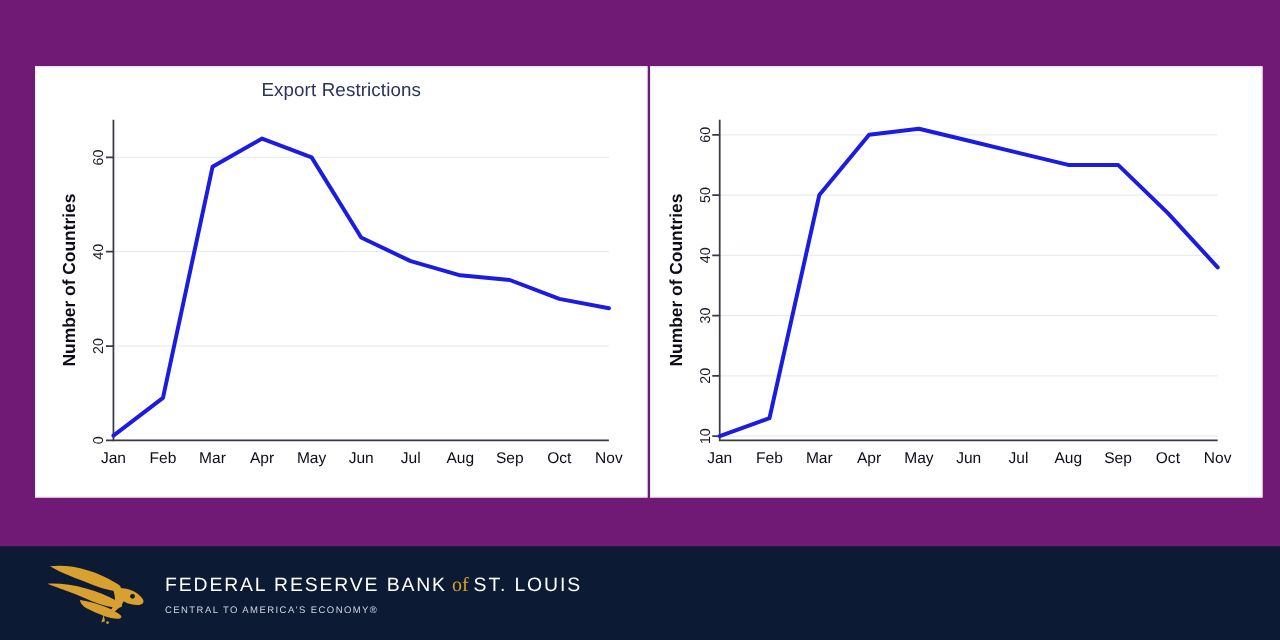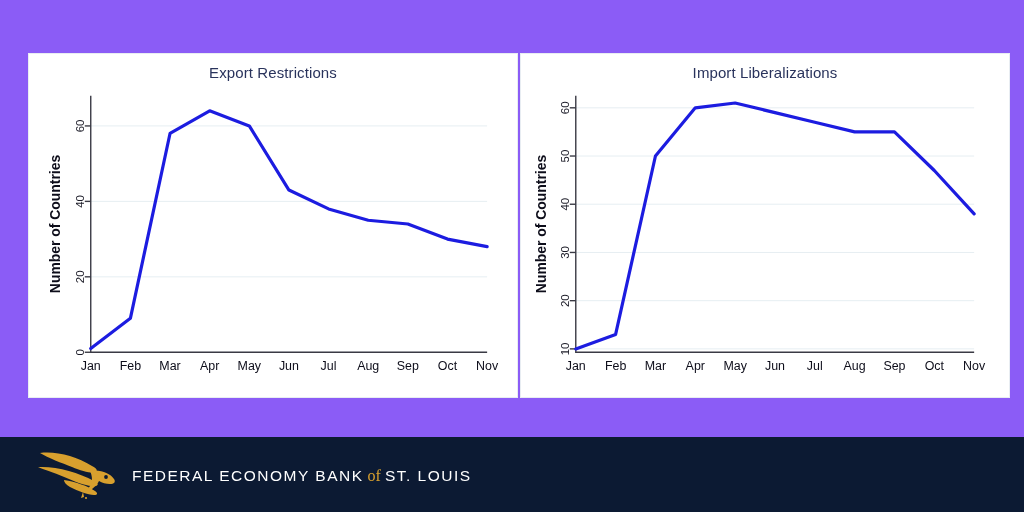--- a/index.html
+++ b/index.html
@@ -12,21 +12,21 @@
     background: #ffffff;
     font-family: "Liberation Sans", sans-serif;
     overflow: hidden;
     position: relative;
   }
   #figure {
     position: absolute;
     left: 0; top: 0;
     width: 1024px;
     height: 496px;
-    background: #8b5cf6;
+    background: #701a75;
   }
   .panel {
     position: absolute;
     top: 53px;
     height: 345px;
     background: #ffffff;
     border: 1px solid #e8edf2;
     box-sizing: border-box;
   }
   #panel-left  { left: 28px;  width: 490px; }
@@ -179,21 +179,20 @@
           <text x="340.59999999999997" y="318" class="xtick-label" text-anchor="middle">Aug</text>
           <text x="380.40000000000003" y="318" class="xtick-label" text-anchor="middle">Sep</text>
           <text x="420.2" y="318" class="xtick-label" text-anchor="middle">Oct</text>
           <text x="460" y="318" class="xtick-label" text-anchor="middle">Nov</text>
         </g>
       <text class="axis-title" id="ytitle-left" x="26" y="171" text-anchor="middle" dominant-baseline="central" transform="rotate(-90 26 171)">Number of Countries</text>
     </svg>
   </div>
 
   <div class="panel" id="panel-right">
-    <div class="chart-title">Import Liberalizations</div>
     <svg class="plot-svg" viewBox="0 0 490 345" preserveAspectRatio="none">
       <g id="grid-right">
           <line x1="55" y1="296.60526315789474" x2="455" y2="296.60526315789474" class="gridline"></line>
           <line x1="55" y1="248.10902255639098" x2="455" y2="248.10902255639098" class="gridline"></line>
           <line x1="55" y1="199.61278195488723" x2="455" y2="199.61278195488723" class="gridline"></line>
           <line x1="55" y1="151.11654135338347" x2="455" y2="151.11654135338347" class="gridline"></line>
           <line x1="55" y1="102.62030075187971" x2="455" y2="102.62030075187971" class="gridline"></line>
           <line x1="55" y1="54.124060150375925" x2="455" y2="54.124060150375925" class="gridline"></line>
         </g>
       <g id="ticks-right">
@@ -240,17 +239,18 @@
       <path d="M2 20 C20 19 42 25 58 34 C62 36 63 38 60 39 C55 40 44 37 33 32 C22 27 9 23 2 20 Z" fill="#d8a02e"></path>
       <path d="M28 33 C40 35 52 39 59 44 C62 46 62 48 58 48 C52 48 42 44 34 40 C30 38 28 35 28 33 Z" fill="#d8a02e"></path>
       <path d="M54 24 C64 22 74 26 78 32 C80 35 78 37 74 37 C70 37 66 36 63 34 C60 40 54 44 49 45
                C53 41 56 37 56 33 C56 29 55 26 54 24 Z" fill="#d8a02e"></path>
       <circle cx="70" cy="30" r="1.9" fill="#0c1a33"></circle>
       <path d="M47 45 L45 51 L48 50 Z" fill="#d8a02e"></path>
       <circle cx="50" cy="51" r="1.1" fill="#d8a02e"></circle>
     </svg>
     <div id="wordmark">
       <div id="wordmark-main">
-        <span>FEDERAL ECONOMY BANK</span><span class="of"> of </span><span>ST. LOUIS</span>
+        <span>FEDERAL RESERVE BANK</span><span class="of"> of </span><span>ST. LOUIS</span>
       </div>
+      <div id="wordmark-tagline">CENTRAL TO AMERICA'S ECONOMY®</div>
     </div>
   </div>
 </div>
 
 </body></html>

